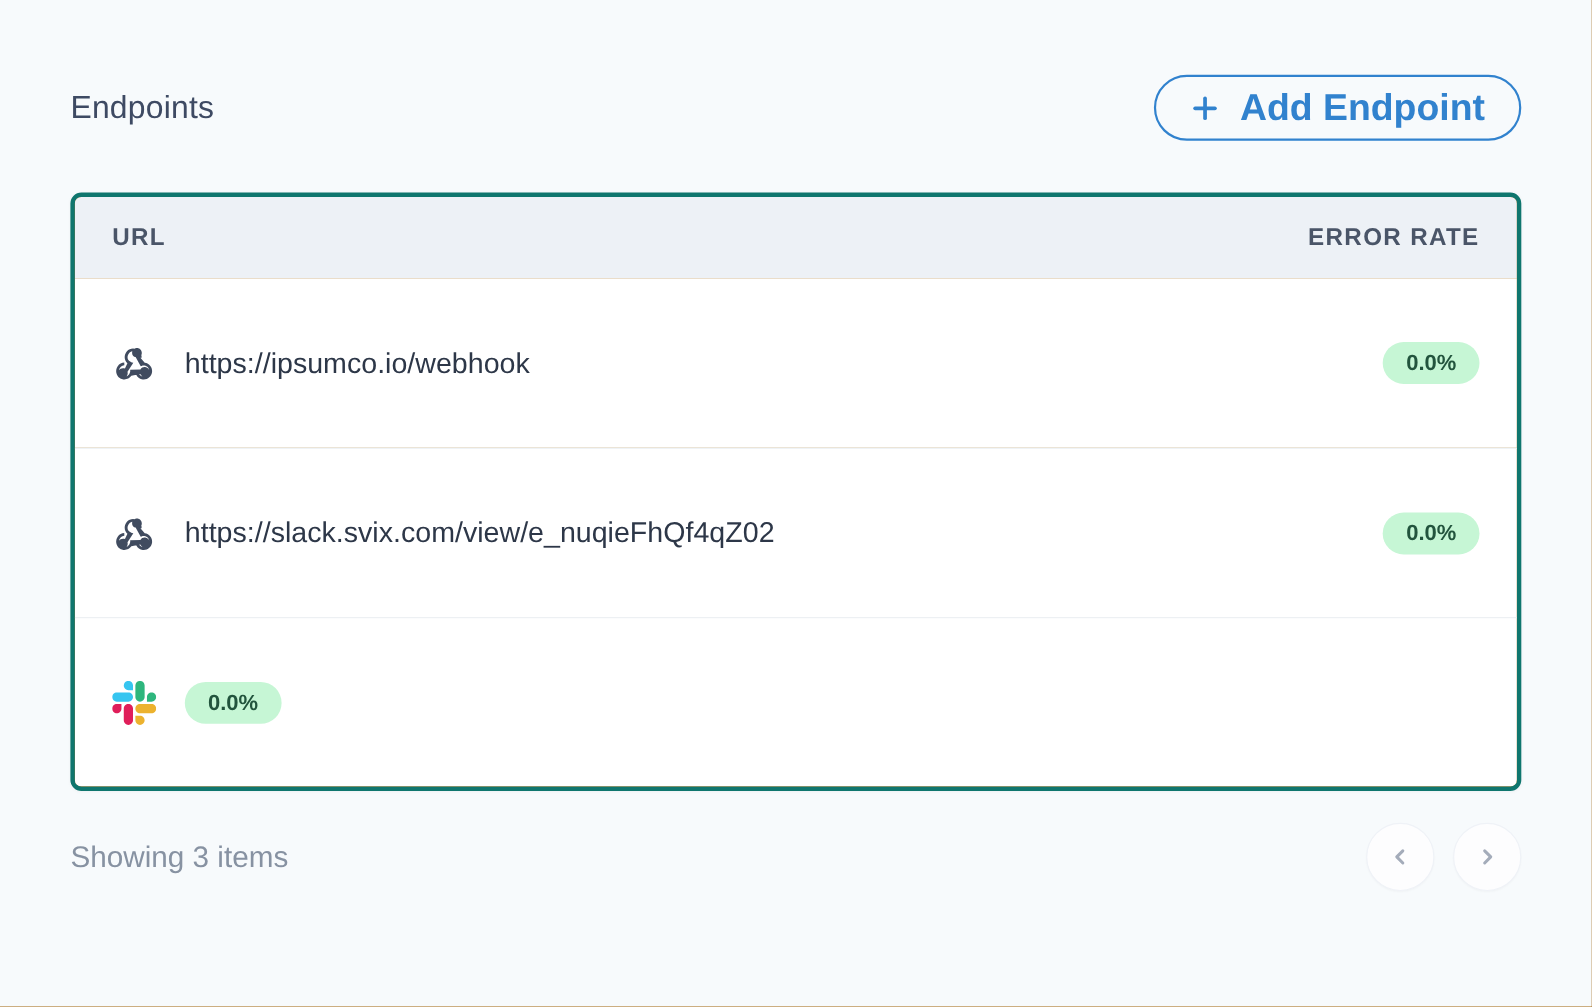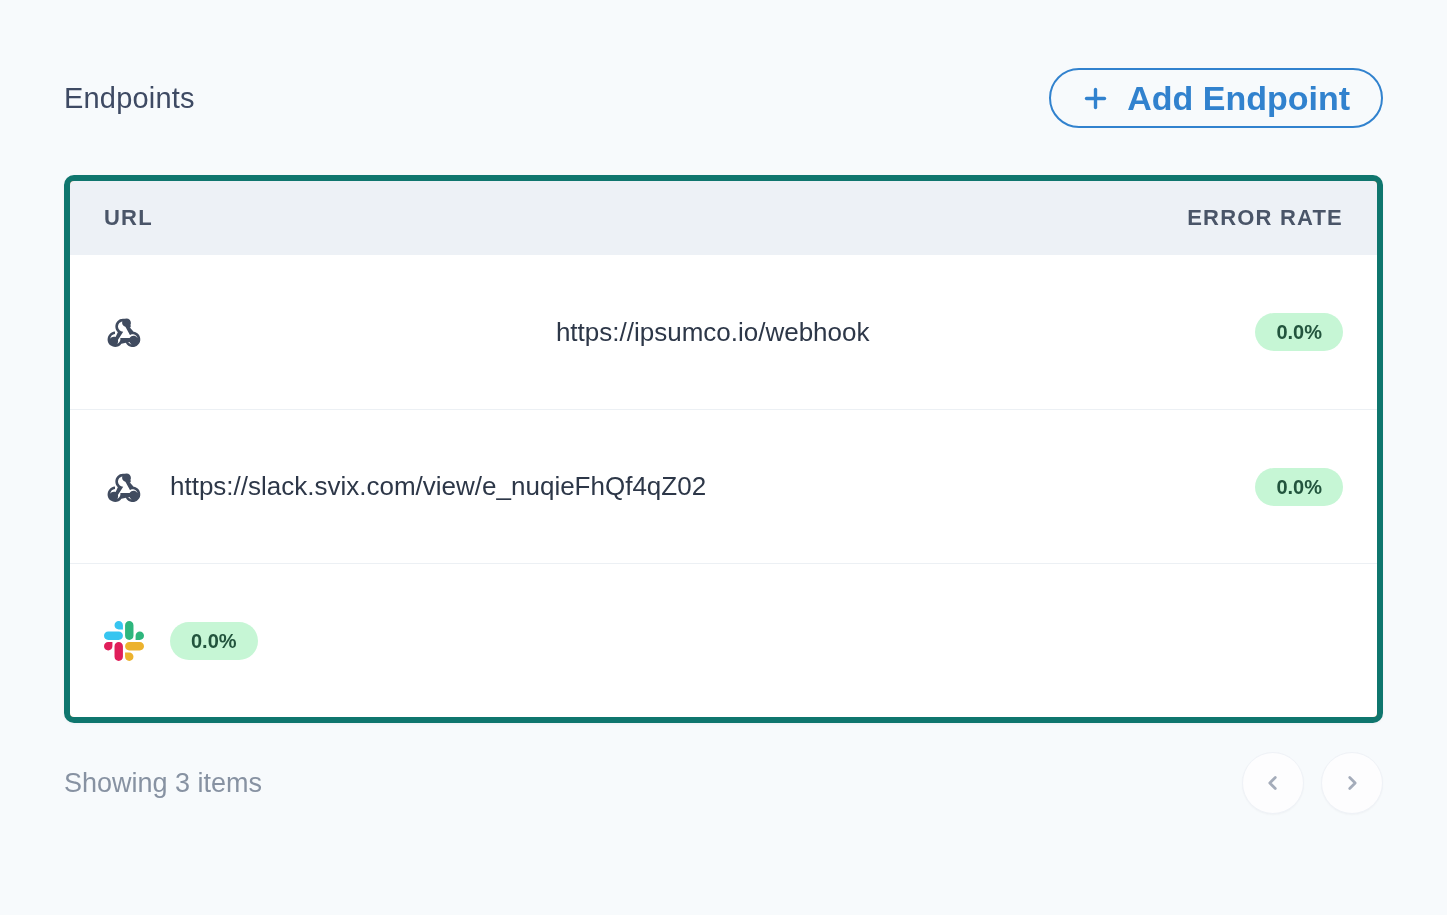--- a/index.html
+++ b/index.html
@@ -42,21 +42,21 @@
     font-weight: 600;
     font-family: inherit;
     cursor: pointer;
   }
   .add-btn svg { display: block; }
 
   
   .card {
     margin-top: 47px;
     background: #a16207;
-    border: 6px solid #0f766e;
+    border: 4px solid #0f766e;
     border-radius: 10px;
     overflow: hidden;
     box-shadow: 0 1px 3px rgba(16, 24, 40, 0.04);
   }
   .thead {
     display: flex;
     justify-content: space-between;
     align-items: center;
     height: 74px;
     background: #EDF1F6;
@@ -69,21 +69,21 @@
   }
   .row {
     display: flex;
     align-items: center;
     height: 154px;
     padding: 0 34px;
     background: #FFFFFF;
     border-top: 1px solid #ECF0F4;
     cursor: pointer;
   }
-  .row:first-child { border-top: none; text-align: center; }
+  .row:first-child { border-top: none; }
   .row-icon {
     width: 40px;
     height: 40px;
     display: flex;
     align-items: center;
     justify-content: center;
     margin-right: 26px;
     flex: none;
   }
   .row-icon svg { width: 40px; height: 40px; display: block; }

